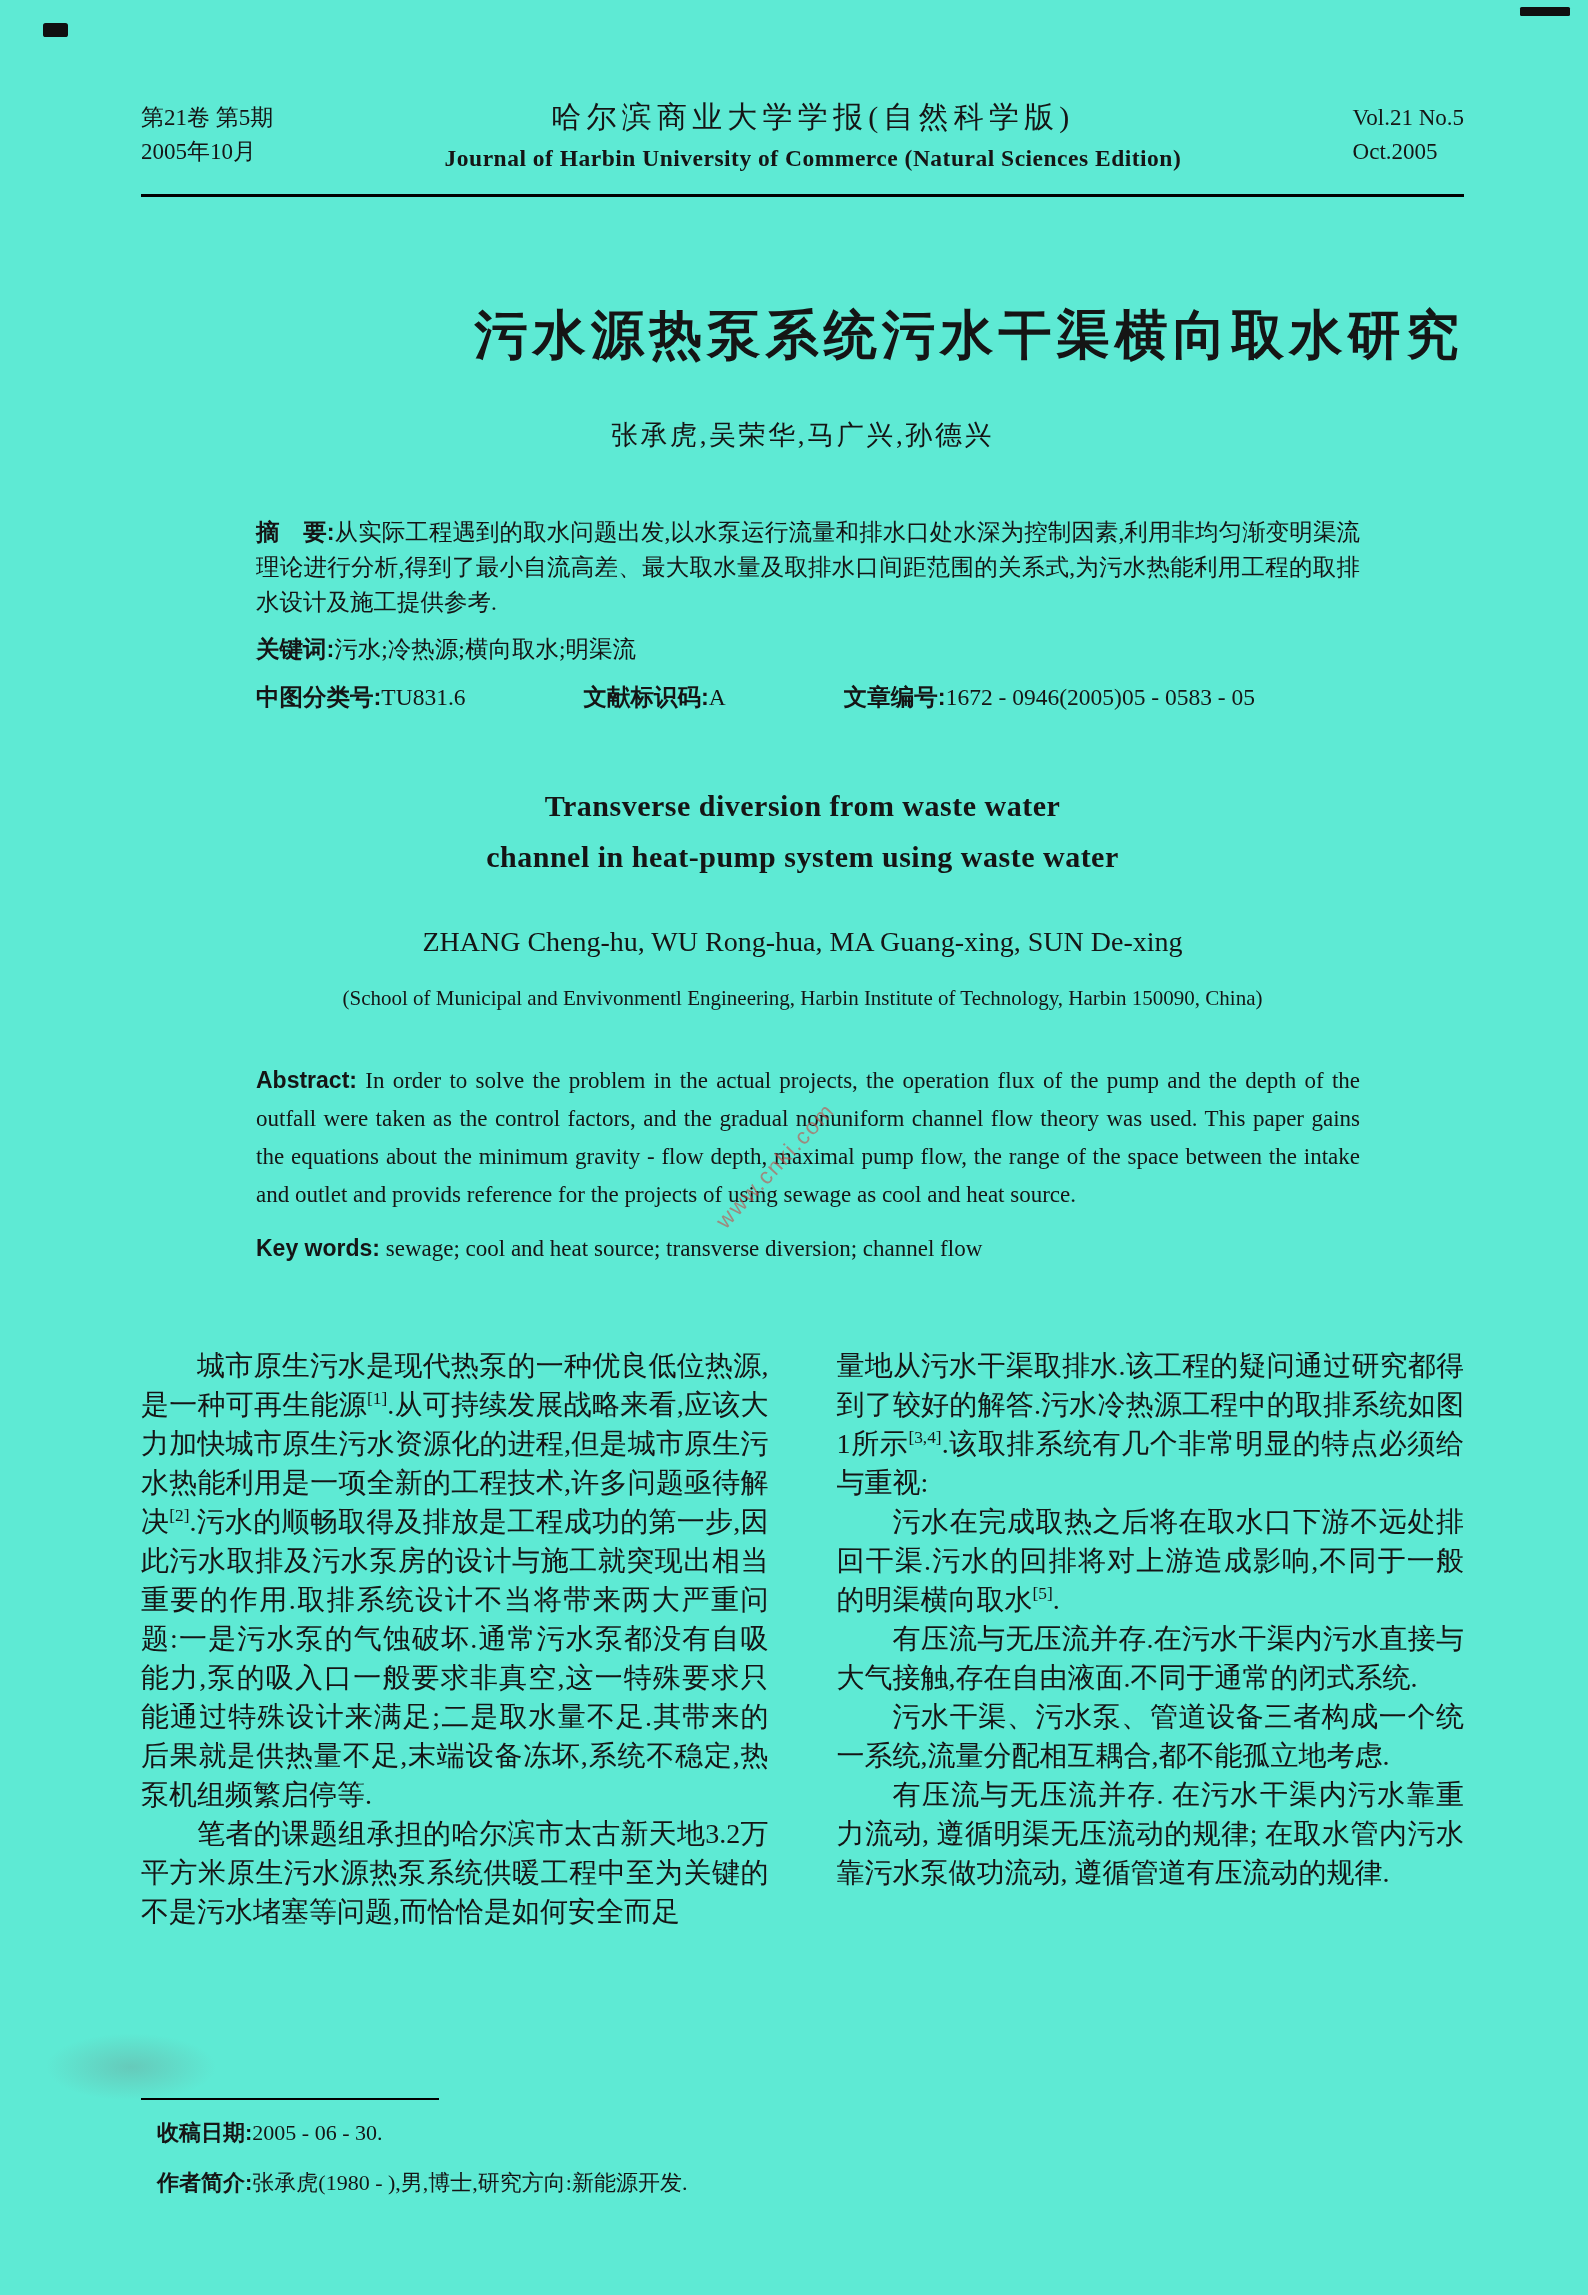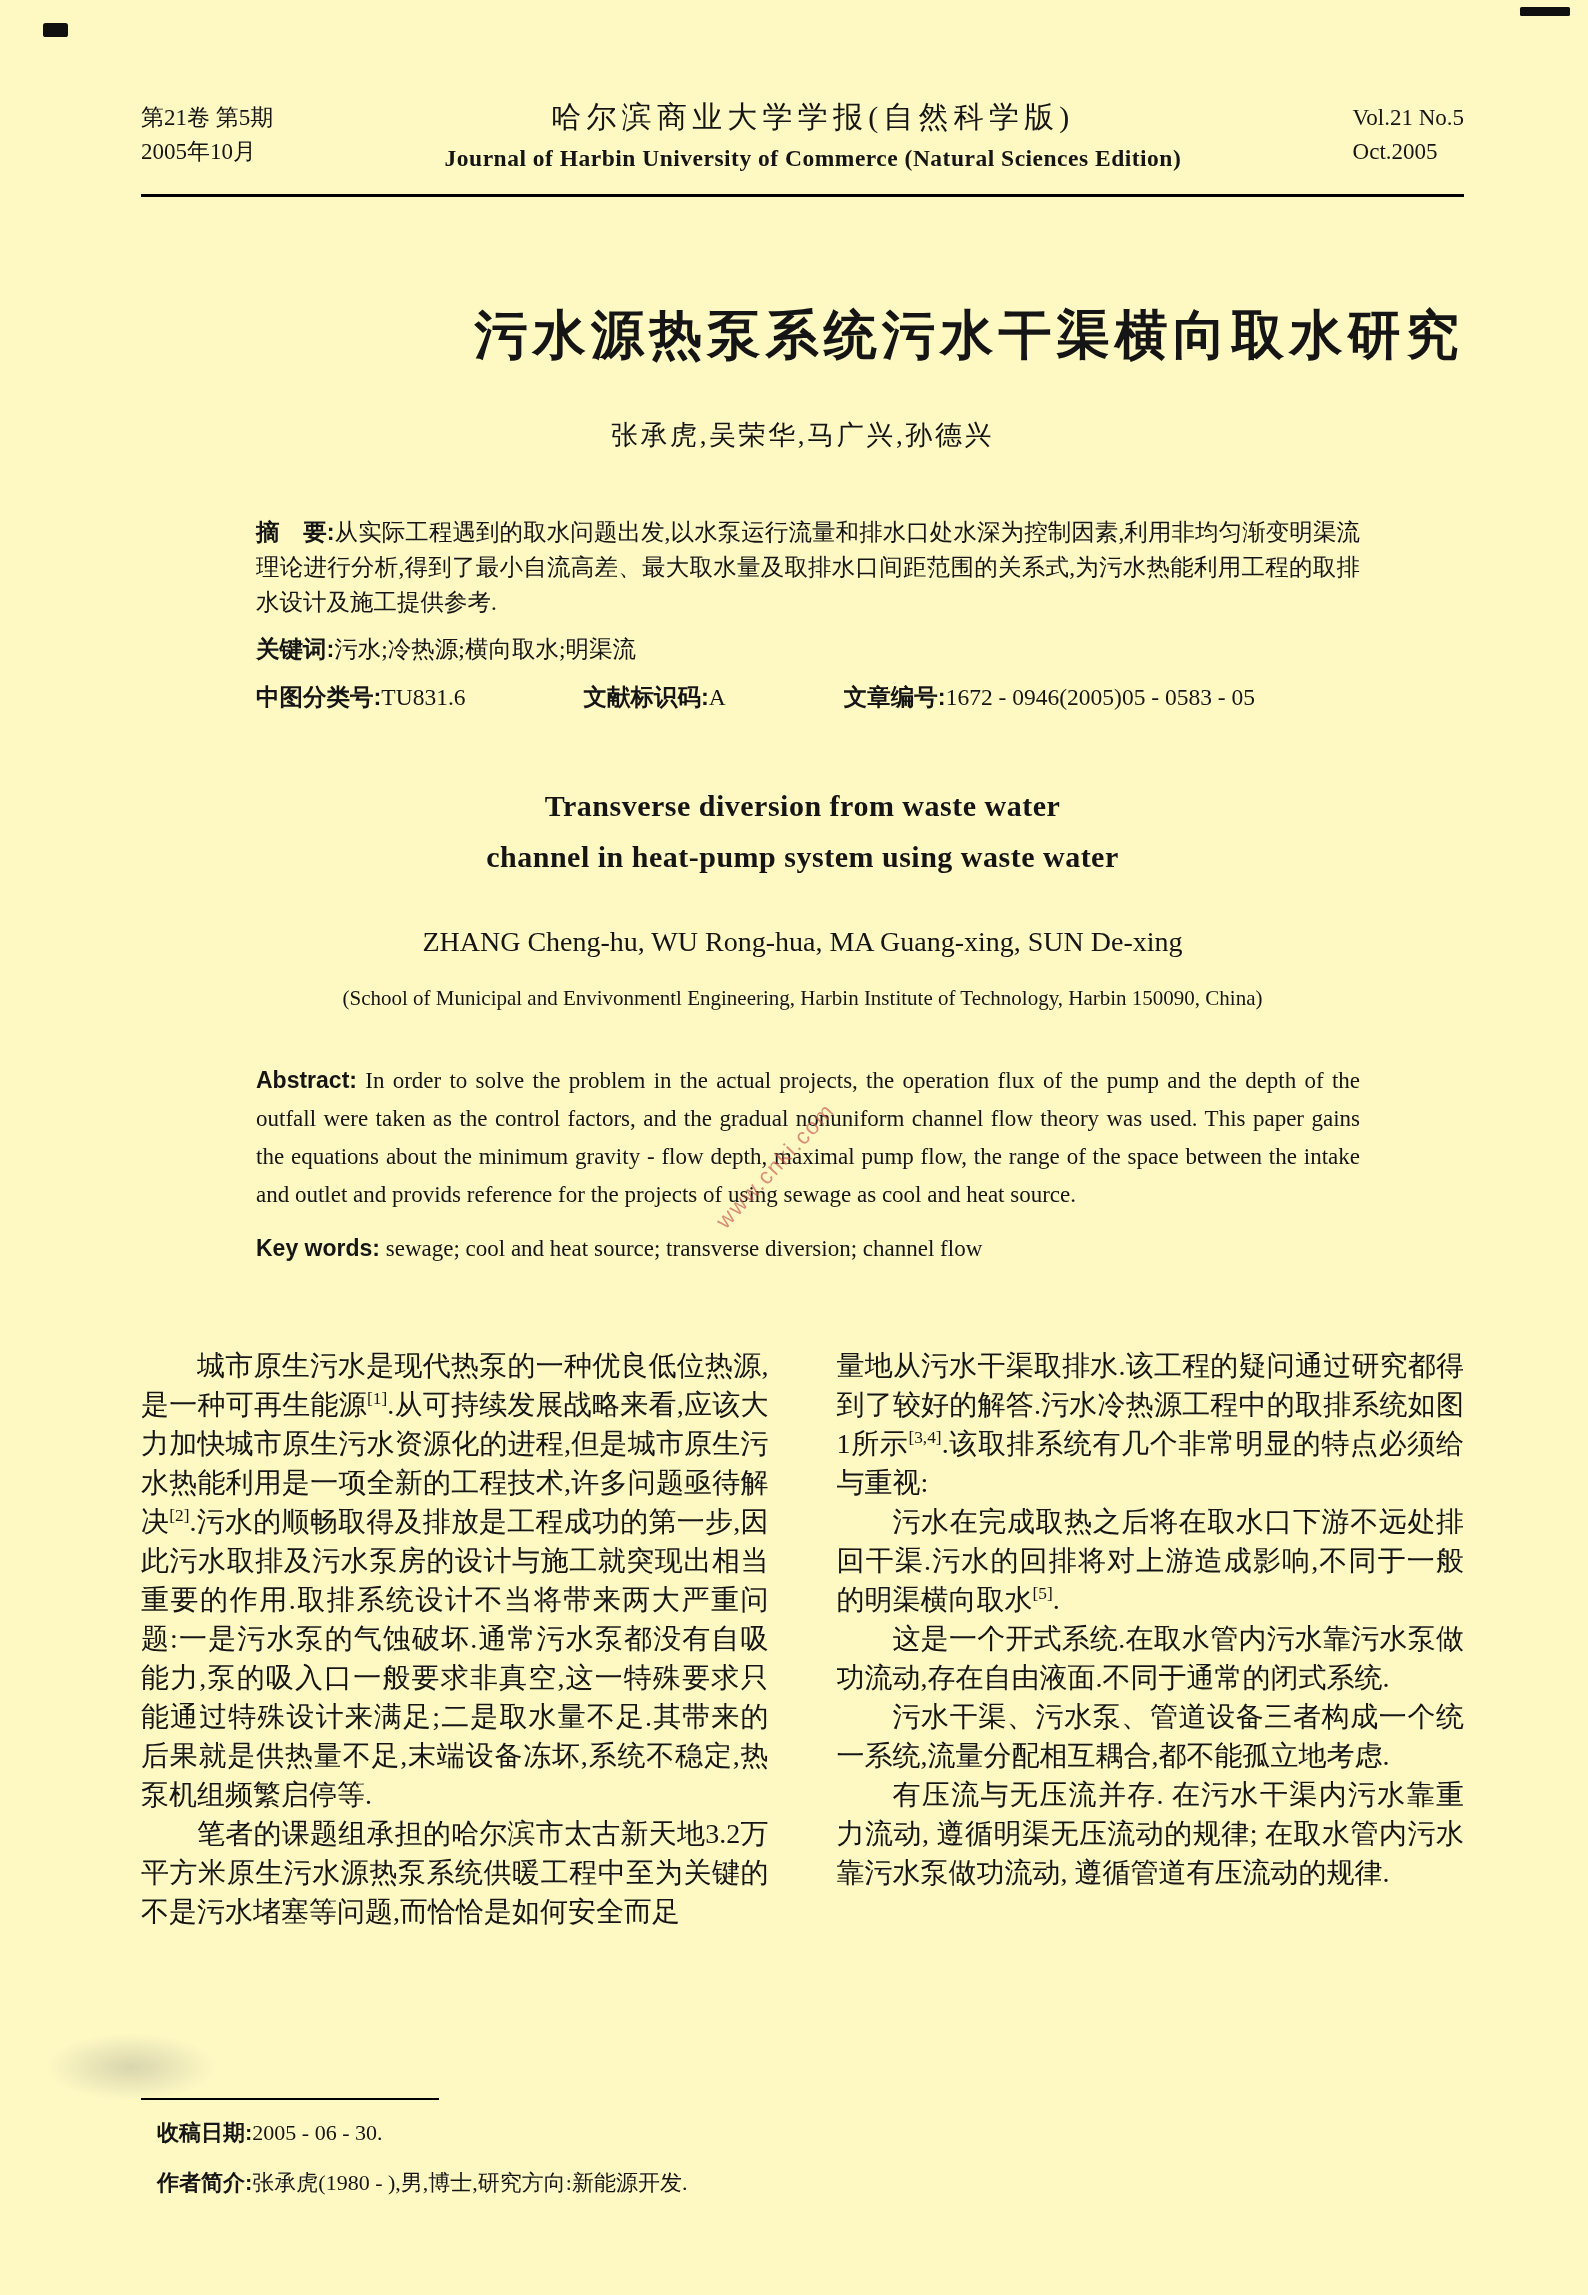--- a/index.html
+++ b/index.html
@@ -1,20 +1,20 @@
 <!DOCTYPE html>
 <html style="font-size:8.4px"><head>
 <meta charset="utf-8">
 <style>
   html,body { margin:0; padding:0; background:#6b6b6b; }
   .page {
     position:relative;
     width:1589px; height:2295px;
     margin:0 auto;
-    background:#fef9c3;
+    background:#5eead4;
     overflow:hidden;
     font-family:"Liberation Serif","DejaVu Serif",serif;
     color:#151515;
   }
   .content { padding:97px 125px 0 141px; }
 
   
   .journal-header { display:flex; justify-content:space-between; align-items:center; }
   .h-side { font-size:23px; line-height:34px; white-space:nowrap; }
   .h-side.right { text-align:left; }
@@ -129,21 +129,21 @@
     </div>
 
     <div class="body-cols">
       <div class="body-col">
           <p class="body-p">城市原生污水是现代热泵的一种优良低位热源,是一种可再生能源<sup>[1]</sup>.从可持续发展战略来看,应该大力加快城市原生污水资源化的进程,但是城市原生污水热能利用是一项全新的工程技术,许多问题亟待解决<sup>[2]</sup>.污水的顺畅取得及排放是工程成功的第一步,因此污水取排及污水泵房的设计与施工就突现出相当重要的作用.取排系统设计不当将带来两大严重问题:一是污水泵的气蚀破坏.通常污水泵都没有自吸能力,泵的吸入口一般要求非真空,这一特殊要求只能通过特殊设计来满足;二是取水量不足.其带来的后果就是供热量不足,末端设备冻坏,系统不稳定,热泵机组频繁启停等.</p>
           <p class="body-p">笔者的课题组承担的哈尔滨市太古新天地3.2万平方米原生污水源热泵系统供暖工程中至为关键的不是污水堵塞等问题,而恰恰是如何安全而足</p>
         </div>
       <div class="body-col">
           <p class="body-p no-indent">量地从污水干渠取排水.该工程的疑问通过研究都得到了较好的解答.污水冷热源工程中的取排系统如图1所示<sup>[3,4]</sup>.该取排系统有几个非常明显的特点必须给与重视:</p>
           <p class="body-p">污水在完成取热之后将在取水口下游不远处排回干渠.污水的回排将对上游造成影响,不同于一般的明渠横向取水<sup>[5]</sup>.</p>
-          <p class="body-p">这是一个开式系统.在取水管内污水靠污水泵做功流动,存在自由液面.不同于通常的闭式系统.</p>
+          <p class="body-p">有压流与无压流并存.在污水干渠内污水直接与大气接触,存在自由液面.不同于通常的闭式系统.</p>
           <p class="body-p">污水干渠、污水泵、管道设备三者构成一个统一系统,流量分配相互耦合,都不能孤立地考虑.</p>
           <p class="body-p">有压流与无压流并存. 在污水干渠内污水靠重力流动, 遵循明渠无压流动的规律; 在取水管内污水靠污水泵做功流动, 遵循管道有压流动的规律.</p>
         </div>
     </div>
 
   </div>
 
   <div class="page-footer">
     <div class="footer-rule"></div>
     <p><span class="lbl">收稿日期:</span><span>2005 - 06 - 30.</span></p>

